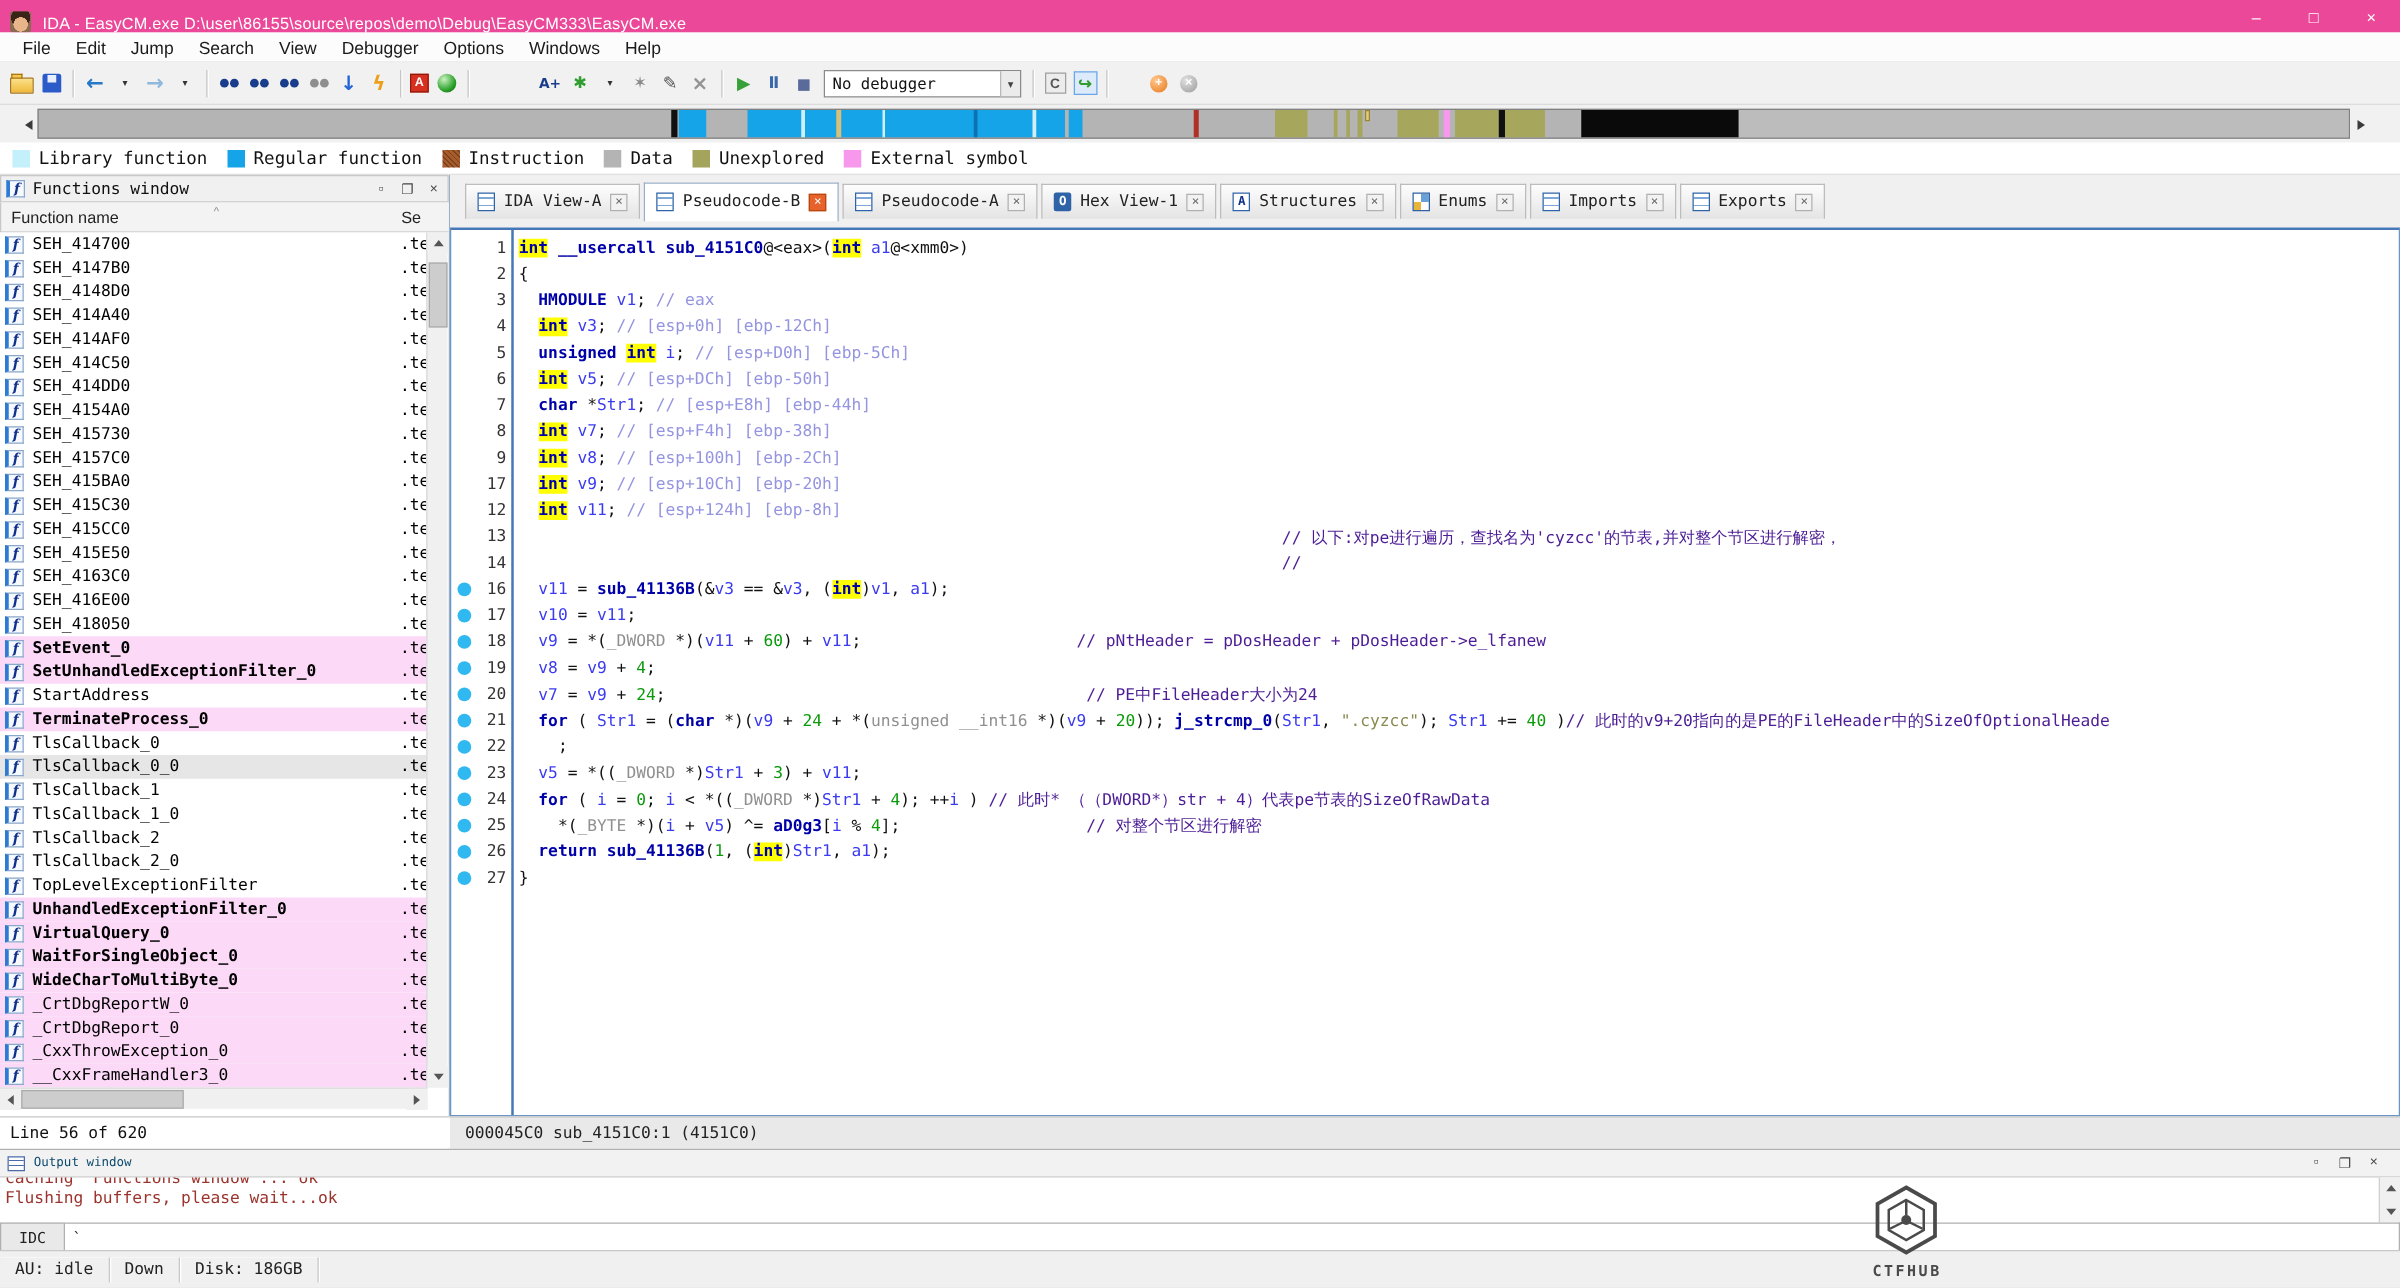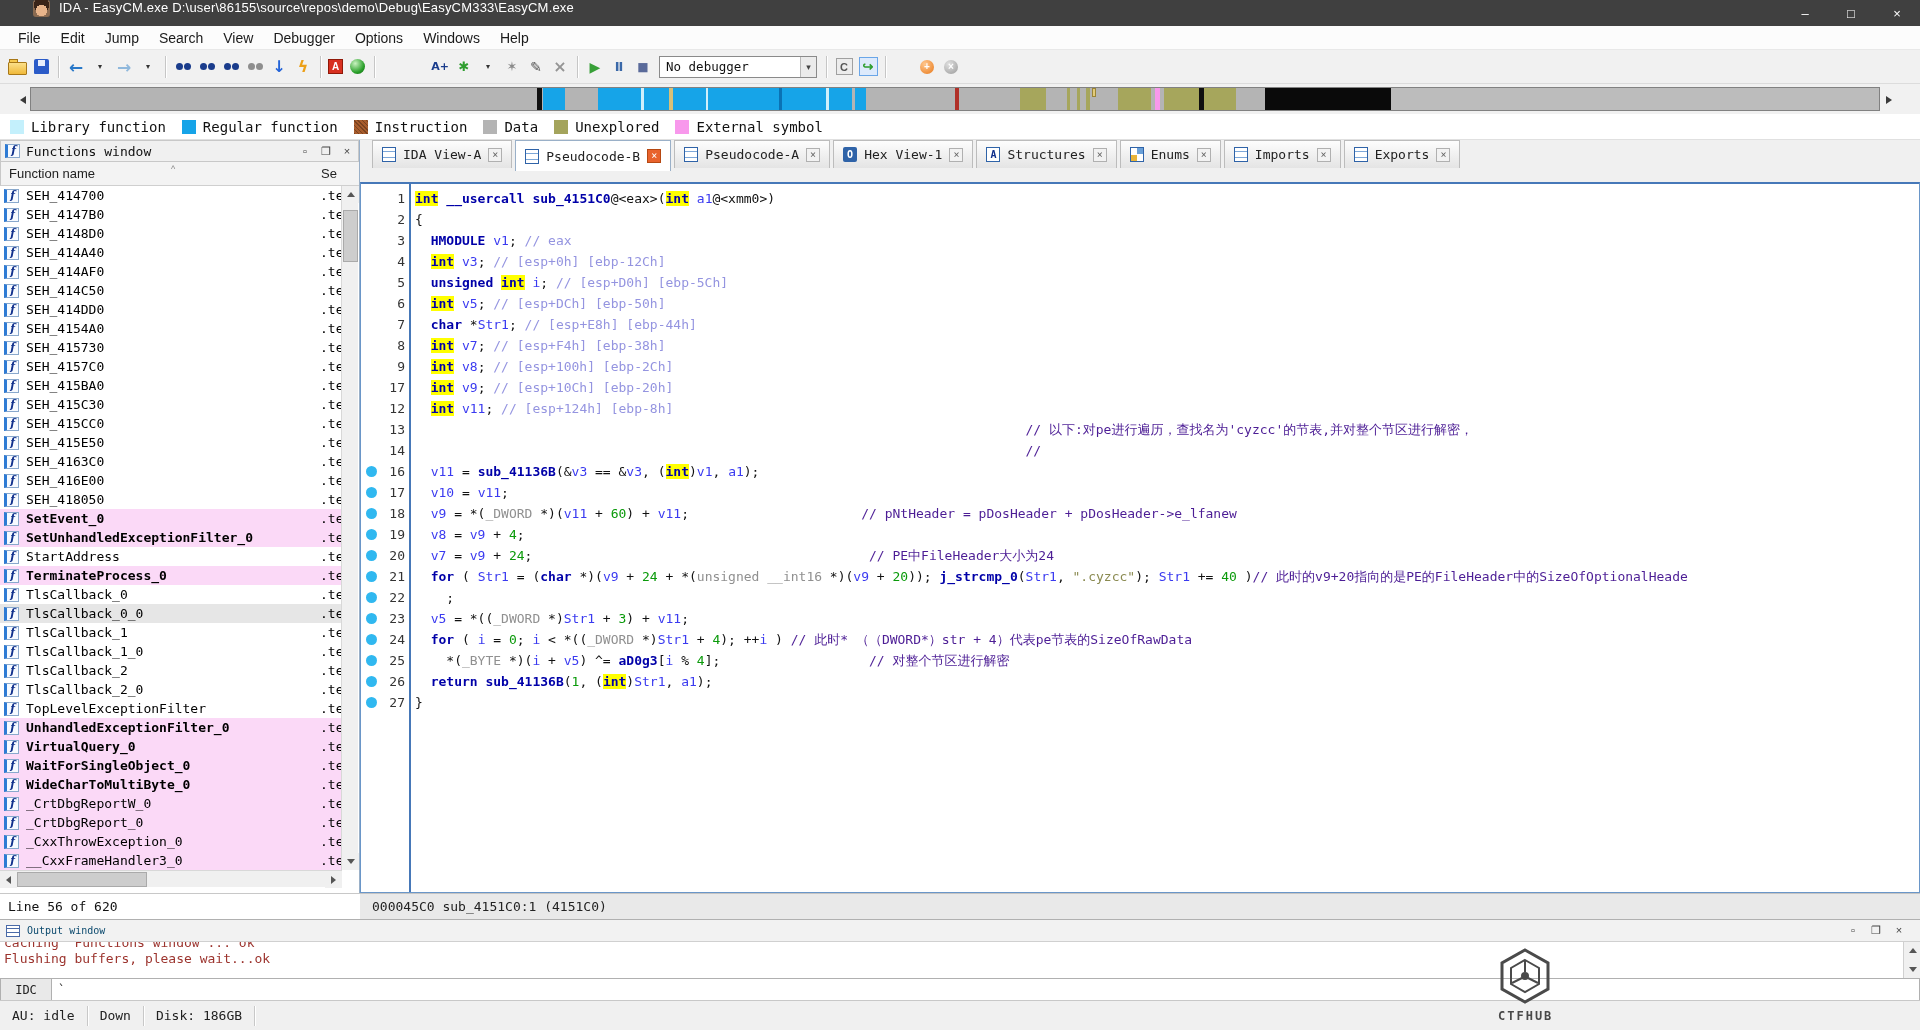--- a/index.html
+++ b/index.html
@@ -1,20 +1,20 @@
 <!DOCTYPE html>
 <html><head>
 <meta charset="utf-8">
 <style>
   * { margin:0; padding:0; box-sizing:border-box; }
   html,body { width:1920px; height:1030px; overflow:hidden; background:#d4d4d4; }
   .window { position:absolute; left:0; top:0; width:1920px; height:1030px; background:#f0f0f0; font-family:"Liberation Sans",sans-serif; }
 
   
-  .titlebar { position:absolute; left:0; top:0; width:100%; height:26px; background:#404040; display:flex; align-items:flex-start;padding-left:25px; }
+  .titlebar { position:absolute; left:0; top:0; width:100%; height:26px; background:#ec4899; display:flex; align-items:flex-end; }
   .app-icon { width:17px; height:17px; margin:0 9px 0 8px; border-radius:3px;
     background: radial-gradient(circle at 50% 62%, #e8b48a 0 42%, transparent 43%), radial-gradient(circle at 50% 30%, #3a2418 0 52%, transparent 53%), #8a6a50; }
   .title-text { color:#fff; font-size:13px; letter-spacing:.2px; }
   .win-controls { margin-left:auto; display:flex; height:100%; }
   .win-btn { width:46px; height:100%; display:flex; align-items:center; justify-content:center; color:#fff; font-size:13px; }
 
   
   .menubar { position:absolute; left:0; top:26px; width:100%; height:24px; background:#fcfcfc; display:flex; align-items:center; padding-left:8px; border-bottom:1px solid #e8e8e8; }
   .menu-item { font-size:14px; color:#1a1a1a; padding:3px 10px; }
 
@@ -81,21 +81,21 @@
   .arr-up { width:0; height:0; border-left:4px solid transparent; border-right:4px solid transparent; border-bottom:5px solid #555; }
   .arr-dn { width:0; height:0; border-left:4px solid transparent; border-right:4px solid transparent; border-top:5px solid #555; }
   .arr-lf { width:0; height:0; border-top:4px solid transparent; border-bottom:4px solid transparent; border-right:5px solid #555; }
   .arr-rt { width:0; height:0; border-top:4px solid transparent; border-bottom:4px solid transparent; border-left:5px solid #555; }
   .v-thumb { position:absolute; left:1px; top:24px; width:15px; height:52px; background:#cdcdcd; border:1px solid #aaa; }
   .h-thumb { position:absolute; left:17px; top:1px; width:130px; height:15px; background:#cdcdcd; border:1px solid #aaa; }
   .fp-count { position:absolute; left:0; top:753px; width:360px; height:26px; background:#fff; border-top:1px solid #c8c8c8; font-family:"DejaVu Sans Mono",monospace; font-size:13px; color:#111; padding:5px 0 0 8px; }
 
   
   .workarea { position:absolute; left:360px; top:140px; right:0; height:779px; background:#ececec; }
-  .tabbar { position:absolute; left:0; top:0; right:0; height:42px; background:#f0f0f0; display:flex; align-items:flex-start; padding-left:12px; }
+  .tabbar { position:absolute; left:0; top:0; right:0; height:42px; background:#f0f0f0; display:flex; align-items:center; padding-left:12px; }
   .tab { height:28px; display:flex; align-items:center; gap:7px; padding:0 9px; border:1px solid #bcbcbc; border-bottom:none; background:linear-gradient(#fdfdfd,#e4e4e4); margin-right:3px; font-family:"DejaVu Sans Mono",monospace; font-size:13px; color:#222; }
   .tab.active { background:#fff; border-color:#9ab0c8; height:31px; }
   .tab-x { width:14px; height:14px; border:1px solid #b0b0b0; background:#f2f2f2; color:#666; font-size:10px; line-height:12px; text-align:center; }
   .tab-x.hot { background:#e8622c; border-color:#b64812; color:#fff; }
   .tic { width:14px; height:15px; flex:none; position:relative; }
   .tic-doc { background:#fff; border:1px solid #2f63a8; background-image:repeating-linear-gradient(#0000 0 3px,#7da7d8 3px 4px,#0000 4px 6px); }
   .tic-hex { background:#2f63a8; color:#fff; font-size:10px; font-weight:bold; display:flex; align-items:center; justify-content:center; border-radius:2px; }
   .tic-letter { background:#fff; border:1px solid #2f63a8; color:#10308c; font-size:10px; font-weight:bold; display:flex; align-items:center; justify-content:center; }
   .tic-grid { background:conic-gradient(#6aa0d8 0 25%, #fff 0 50%, #e8b43a 0 75%, #fff 0); border:1px solid #2f63a8; }
 

